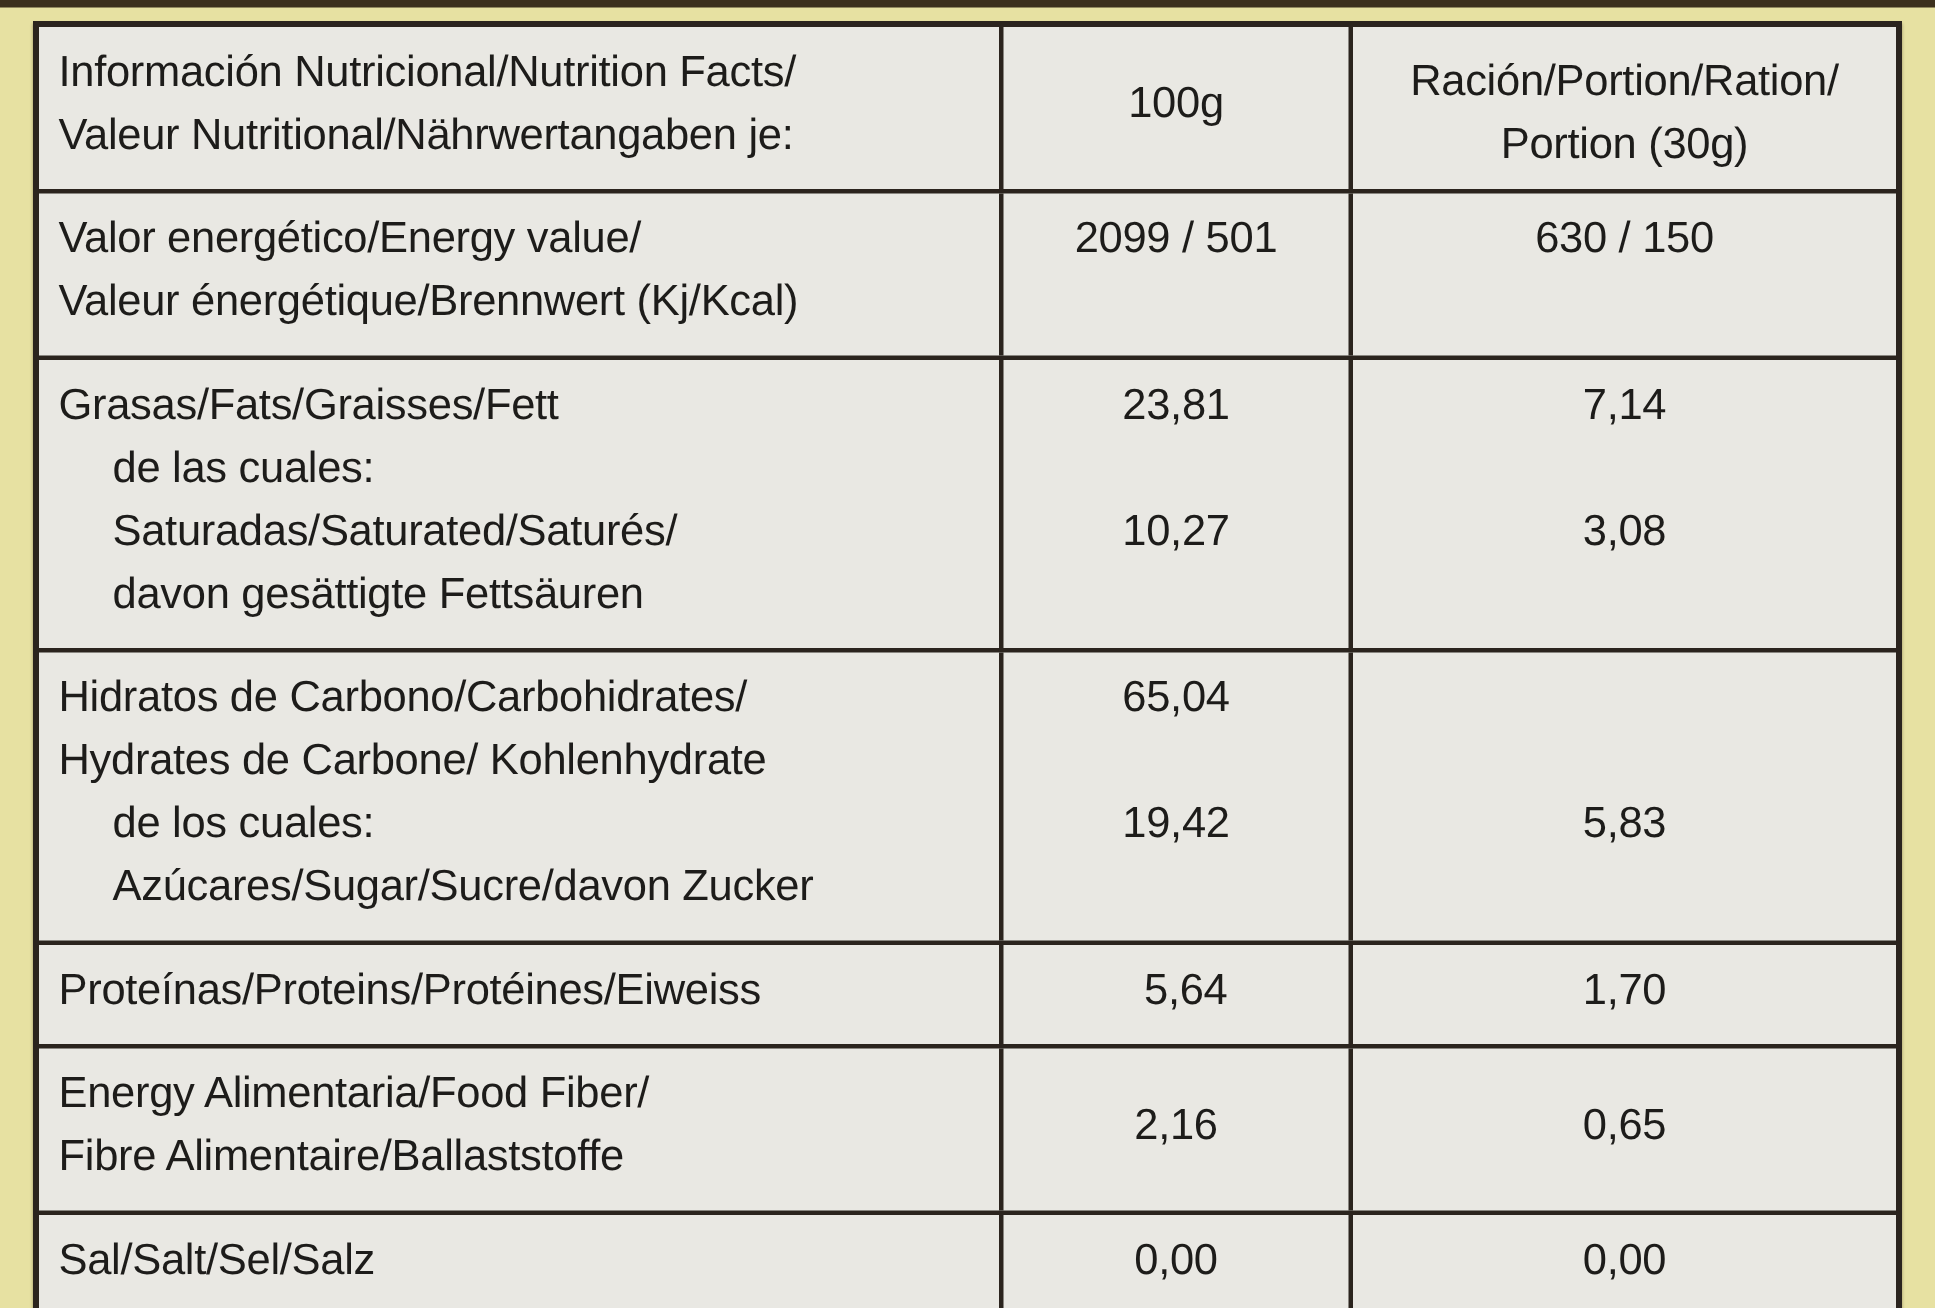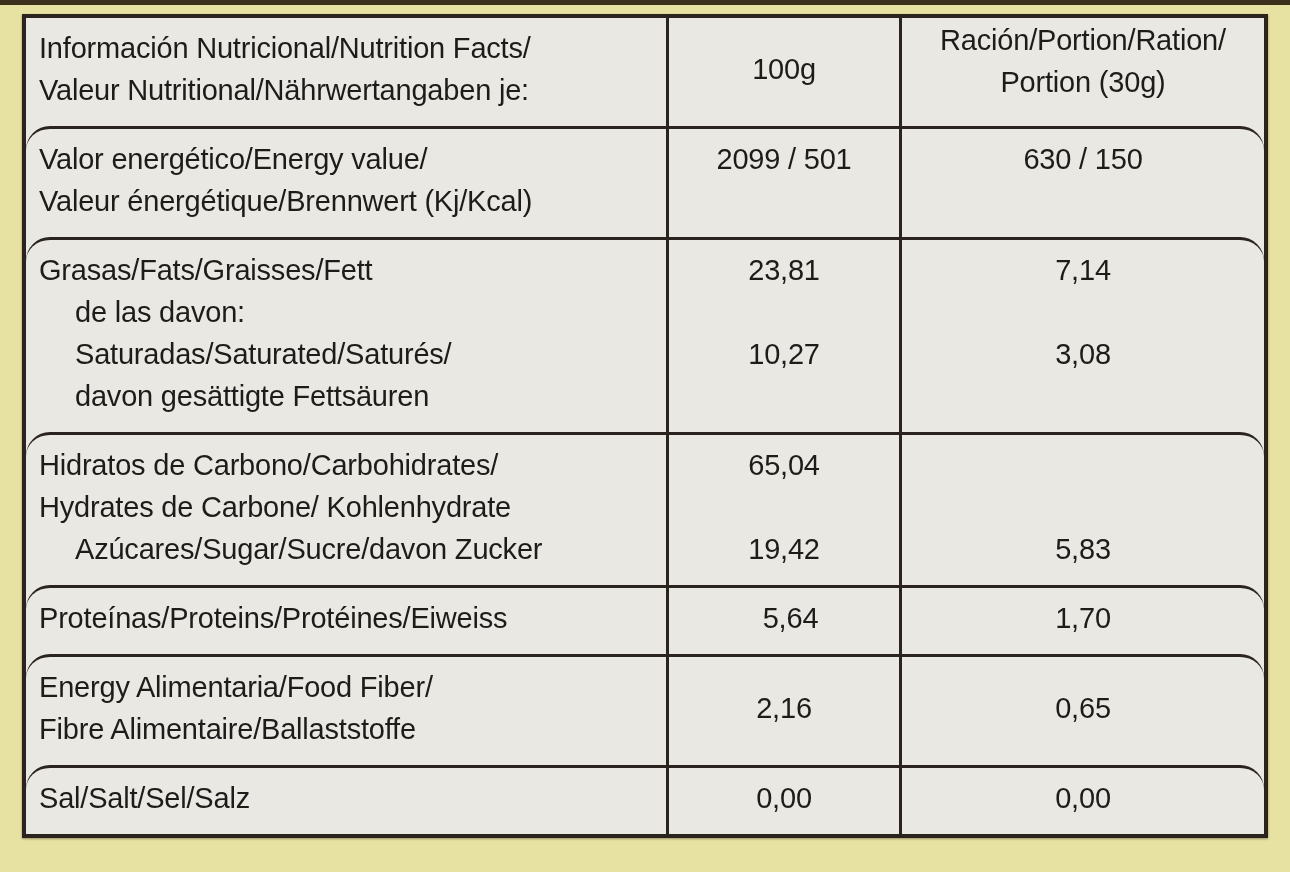--- a/index.html
+++ b/index.html
@@ -24,21 +24,20 @@
     position:absolute; top:14px; left:22px;
     width:1246px;
     border:4px solid var(--border);
     background:var(--cell-bg);
     box-shadow:0 1px 2px rgba(60,48,29,.45);
   }
   .row{
     display:grid;
     grid-template-columns:640px 233px 365px;
     background:var(--cell-bg);
-    border-radius:24px;
   }
   .row + .row{ border-top:3px solid var(--border); }
   .cell{ padding:9px 8px 15px 8px; }
   .label-cell{ padding-left:13px; padding-right:16px; }
   .line{
     font-size:29px; line-height:42px; white-space:nowrap;
     letter-spacing:-0.2px;
   }
   .line.indent{ padding-left:36px; }
   .val-cell{
@@ -61,56 +60,57 @@
 <div class="label-table">
     <div class="row header-row">
       <div class="cell label-cell">
         <div class="line">Información Nutricional/Nutrition Facts/</div>
         <div class="line">Valeur Nutritional/Nährwertangaben je:</div>
       </div>
       <div class="cell val-cell">
         <div class="val" style="top: 30px;">100g</div>
       </div>
       <div class="cell val-cell">
-        <div class="val" style="top: 1px;">Ración/Portion/Ration/
+        <div class="val" style="top: 15px;">Ración/Portion/Ration/
 Portion (30g)</div>
       </div>
     </div>
     <div class="row">
       <div class="cell label-cell">
         <div class="line">Valor energético/Energy value/</div>
         <div class="line">Valeur énergétique/Brennwert (Kj/Kcal)</div>
       </div>
       <div class="cell val-cell">
         <div class="val" style="top: 9px;">2099 / 501</div>
       </div>
       <div class="cell val-cell">
         <div class="val" style="top: 9px;">630 / 150</div>
       </div>
     </div>
     <div class="row">
       <div class="cell label-cell">
         <div class="line">Grasas/Fats/Graisses/Fett</div>
-        <div class="line indent">de las davon:</div>
+        <div class="line indent">de las cuales:</div>
         <div class="line indent">Saturadas/Saturated/Saturés/</div>
         <div class="line indent">davon gesättigte Fettsäuren</div>
       </div>
       <div class="cell val-cell">
         <div class="val" style="top: 9px;">23,81</div>
         <div class="val" style="top: 93px;">10,27</div>
       </div>
       <div class="cell val-cell">
         <div class="val" style="top: 9px;">7,14</div>
         <div class="val" style="top: 93px;">3,08</div>
       </div>
     </div>
     <div class="row">
       <div class="cell label-cell">
         <div class="line">Hidratos de Carbono/Carbohidrates/</div>
         <div class="line">Hydrates de Carbone/ Kohlenhydrate</div>
+        <div class="line indent">de los cuales:</div>
         <div class="line indent">Azúcares/Sugar/Sucre/davon Zucker</div>
       </div>
       <div class="cell val-cell">
         <div class="val" style="top: 9px;">65,04</div>
         <div class="val" style="top: 93px;">19,42</div>
       </div>
       <div class="cell val-cell">
         <div class="val" style="top: 93px;">5,83</div>
       </div>
     </div>

